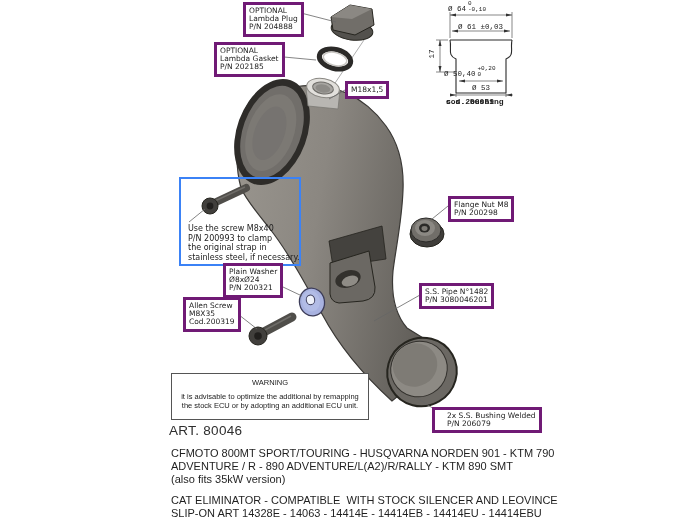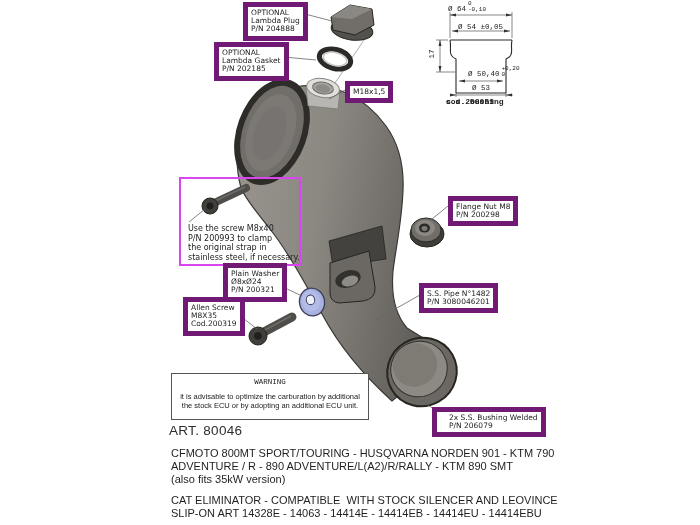--- a/index.html
+++ b/index.html
@@ -1,28 +1,28 @@
 <!DOCTYPE html>
 <html><head>
 <meta charset="utf-8">
 <style>
   html,body{margin:0;padding:0;background:#fff;}
   .stage{position:relative;width:700px;height:525px;background:#ffffff;overflow:hidden;
          font-family:"Liberation Sans",sans-serif;color:#1c1c1c;}
   .art{position:absolute;left:0;top:0;z-index:1;}
-  .callout{position:absolute;z-index:2;background:#fff;border:5px solid #701a75;
+  .callout{position:absolute;z-index:2;background:#fff;border:3px solid #701a75;
            padding:2px 3px;font-family:"DejaVu Sans",sans-serif;font-size:7.5px;
            line-height:8.2px;white-space:nowrap;color:#1c1c1c;}
-  .note{position:absolute;z-index:2;background:transparent;border:2px solid #d946ef;
+  .note{position:absolute;z-index:2;background:transparent;border:2px solid #3b82f6;
         width:118px;height:85px;}
   .note .txt{position:absolute;left:7px;bottom:2px;font-family:"DejaVu Sans",sans-serif;
              font-size:8px;line-height:9.5px;white-space:nowrap;color:#222;}
   .warnbox{position:absolute;z-index:2;background:#fff;border:1px solid #555;
            width:196px;height:45px;text-align:center;font-size:7.5px;line-height:9px;color:#222;}
-  .warnbox .wt{margin-top:4px;margin-bottom:5px;font-family:Liberation Mono, monospace;}
+  .warnbox .wt{margin-top:4px;margin-bottom:5px;}
   .artnum{position:absolute;z-index:2;font-size:13.5px;color:#2e2e2e;letter-spacing:0.3px;}
   .bodytxt{position:absolute;z-index:2;font-size:11px;line-height:13px;color:#1f1f1f;}
   .bodytxt div{white-space:pre;}
   .dwg{position:absolute;left:428px;top:0;width:172px;height:122px;z-index:2;
        font-family:Liberation Mono, monospace;font-size:7.5px;color:#222;}
   .dwg span,.dwg div{position:absolute;white-space:nowrap;}
   .dimrow{display:flex;align-items:flex-end;}
   .dimrow .tolcol{display:flex;flex-direction:column;font-size:6px;line-height:6.2px;
                   margin-left:2px;text-align:left;}
   .dim17{transform:rotate(-90deg);}
@@ -204,40 +204,40 @@
     <div>Cod.200319</div>
   </div>
 
   <div class="callout" style="left:419px;top:283px;">
     <div>S.S. Pipe N°1482</div>
     <div>P/N 3080046201</div>
   </div>
 
   <div class="warnbox" style="left:171px;top:373px;">
     <div class="wt">WARNING</div>
-    <div>it is advisable to optimize the carburation by additional</div>
+    <div>it is advisable to optimize the additional by remapping</div>
     <div>the stock ECU or by adopting an additional ECU unit.</div>
   </div>
 
   <div class="callout" style="left:432px;top:407px;padding-left:12px;">
     <div>2x S.S. Bushing Welded</div>
     <div>P/N 206079</div>
   </div>
 
   <div class="dwg">
     <div class="dimrow" style="left:20px;top:1px;">
       <span style="position:static;">Ø 64</span>
       <span class="tolcol" style="position:static;">
         <i style="font-style:normal;">0</i>
         <i style="font-style:normal;">-0,10</i>
       </span>
     </div>
-    <span style="left:30px;top:22.5px;">Ø 54 ±0,05</span>
+    <span style="left:30px;top:22.5px;">Ø 61 ±0,03</span>
     <span class="dim17" style="left:-1px;top:50px;">17</span>
-    <div class="dimrow" style="left:40px;top:66px;">
+    <div class="dimrow" style="left:16px;top:66px;">
       <span style="position:static;">Ø 50,40</span>
       <span class="tolcol" style="position:static;">
         <i style="font-style:normal;">+0,20</i>
         <i style="font-style:normal;">0</i>
       </span>
     </div>
     <span style="left:44px;top:84px;">Ø 53</span>
     <div class="cap" style="left:18px;top:97px;">
       <div>s.s. bushing</div>
       <div>cod.206069</div>

